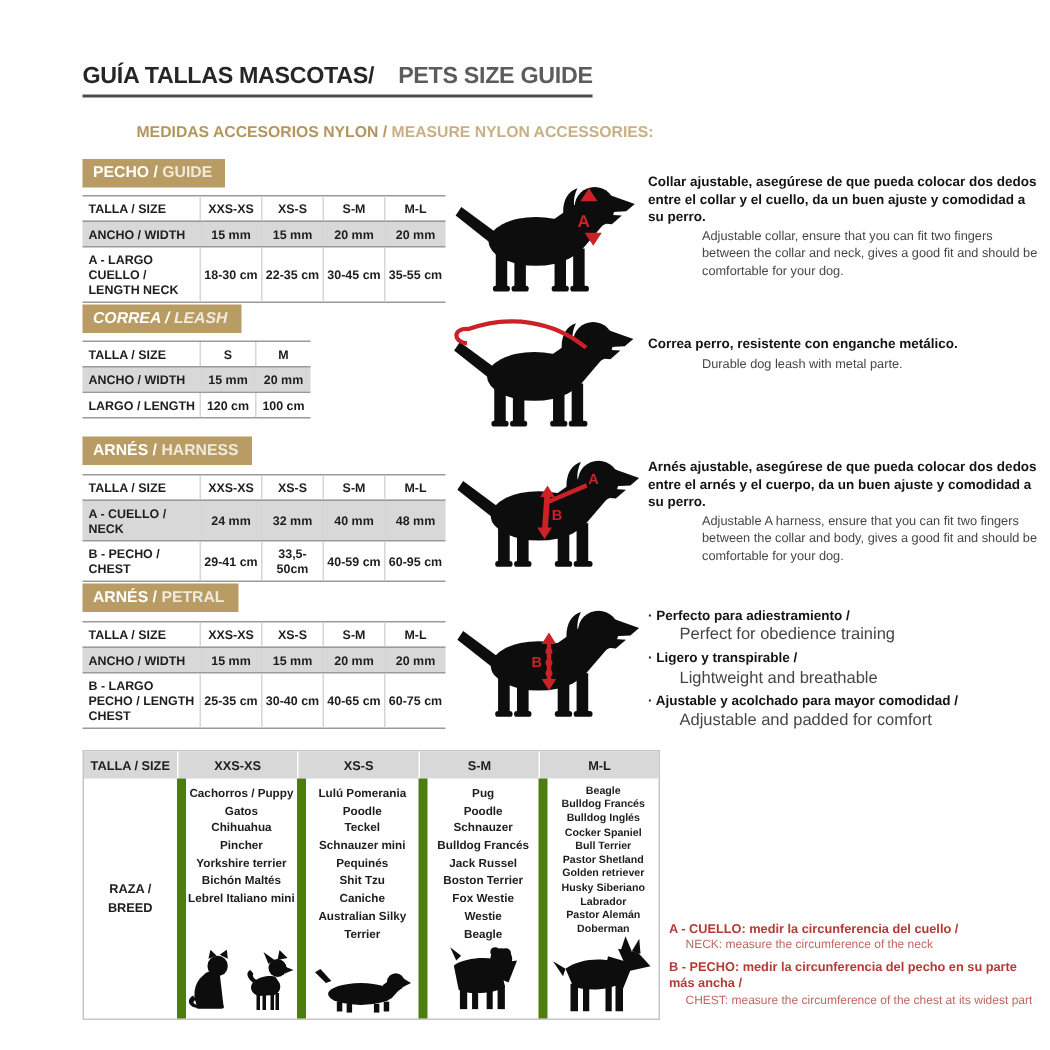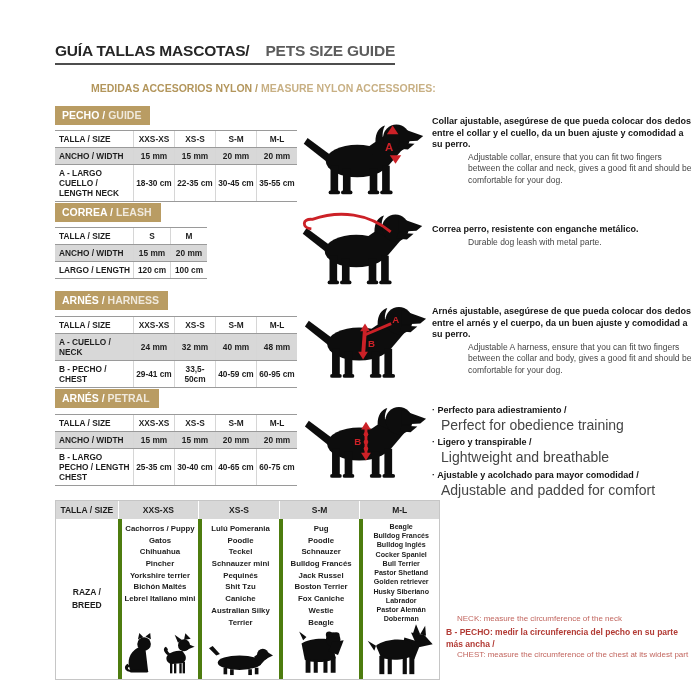--- a/index.html
+++ b/index.html
@@ -38,28 +38,28 @@
   
   .dogbox { position:absolute; }
   
   .desc { position:absolute; left:432px; width:260px; }
   .desc .es { font-size:9px; font-weight:bold; color:#141414; line-height:1.3; }
   .desc .en { font-size:8.5px; color:#454545; line-height:1.32; margin-top:1px;margin-left:36px; }
   .bullets { position:absolute; left:432px; width:260px; }
   .bullet { margin-bottom:2px; }
   .bullet .es { font-size:9px; font-weight:bold; color:#141414; line-height:1.35; }
   .bullet .es::before { content:"· "; }
-  .bullet .en { font-size:14px; color:#454545; line-height:1.3; margin-left:9px; }
+  .bullet .en { font-size:11px; color:#454545; line-height:1.3; margin-left:21px; }
   
   .breedtable { position:absolute; left:55px; top:500px; width:385px; border:1px solid #c6c6c6; }
   .bt-head { display:flex; background:#d8d8d8; font-size:8.5px; font-weight:bold; }
   .bt-head .bc { display:flex; align-items:center; justify-content:center; padding:4px 2px; border-left:1px solid #ffffff; }
   .bt-head .bc:first-child { border-left:none; }
   .bt-body { display:flex; min-height:144px; }
-  .bt-body .bc { border-left:4px solid #4d7c0f; display:flex; flex-direction:column; }
+  .bt-body .bc { border-left:6px solid #4d7c0f; display:flex; flex-direction:column; }
   .bt-body .bc:first-child { border-left:none; align-items:center; justify-content:center; font-size:8.5px; font-weight:bold; text-align:center; line-height:1.5; }
   .bc.c0 { width:62px; }  .bc.c1 { width:81px; } .bc.c2 { width:81px; } .bc.c3 { width:81px; } .bc.c4 { width:80px; }
   .breedlist { padding-top:4px; text-align:center; font-size:7.8px; font-weight:bold; line-height:1.5; }
   .breedlist.dense { font-size:7.1px; line-height:1.3; }
   .silrow { margin-top:auto; display:flex; justify-content:center; align-items:flex-end; gap:3px; padding-bottom:3px; }
   
   .notes { position:absolute; left:446px; top:614px; width:250px; }
   .note .es { color:#b23b35; font-weight:bold; font-size:8.5px; line-height:1.35; }
   .note .en { color:#c2665f; font-size:8px; line-height:1.3; margin-left:11px; margin-bottom:3px; }
   svg { display:block; }
@@ -188,21 +188,21 @@
         <text x="88" y="37" font-size="12" font-weight="bold" font-family="Liberation Sans, sans-serif">A</text>
         <polygon points="99,50 93,41 105,41"></polygon>
       </g>
     </svg>
   </div>
   <div class="desc" style="top:116px;">
     <div class="es">Collar ajustable, asegúrese de que pueda colocar dos dedos entre el collar y el cuello, da un buen ajuste y comodidad a su perro.</div>
     <div class="en">Adjustable collar, ensure that you can fit two fingers between the collar and neck, gives a good fit and should be comfortable for your dog.</div>
   </div>
 
-  <div class="badge" style="top:203px;">
+  <div class="badge" style="top:203px;font-style:italic;">
     <span>CORREA /</span><span class="en">LEASH</span>
   </div>
   <div class="sizetable narrow" style="top:227px;">
     <div class="trow">
       <div class="tc lbl">TALLA / SIZE</div>
       <div class="tc val">S</div>
       <div class="tc val">M</div>
     </div>
     <div class="trow shade">
       <div class="tc lbl">ANCHO / WIDTH</div>
@@ -375,21 +375,21 @@
         </div>
       </div>
       <div class="bc c3">
         <div class="breedlist">
             <div>Pug</div>
             <div>Poodle</div>
             <div>Schnauzer</div>
             <div>Bulldog Francés</div>
             <div>Jack Russel</div>
             <div>Boston Terrier</div>
-            <div>Fox Caniche</div>
+            <div>Fox Westie</div>
             <div>Westie</div>
             <div>Beagle</div>
           </div>
         <div class="silrow">
           <svg width="52" height="47" viewBox="0 0 64 58">
               <use href="#schn-shape"></use>
             </svg>
         </div>
       </div>
       <div class="bc c4">
@@ -410,20 +410,21 @@
           <svg width="70" height="52" viewBox="0 0 84 62">
               <use href="#dob-shape"></use>
             </svg>
         </div>
       </div>
     </div>
   </div>
 
   <div class="notes">
     <div class="note">
+      <div class="es">A - CUELLO: medir la circunferencia del cuello /</div>
       <div class="en">NECK: measure the circumference of the neck</div>
     </div>
     <div class="note">
       <div class="es">B - PECHO: medir la circunferencia del pecho en su parte más ancha /</div>
       <div class="en">CHEST: measure the circumference of the chest at its widest part</div>
     </div>
   </div>
 
 </div>
 

